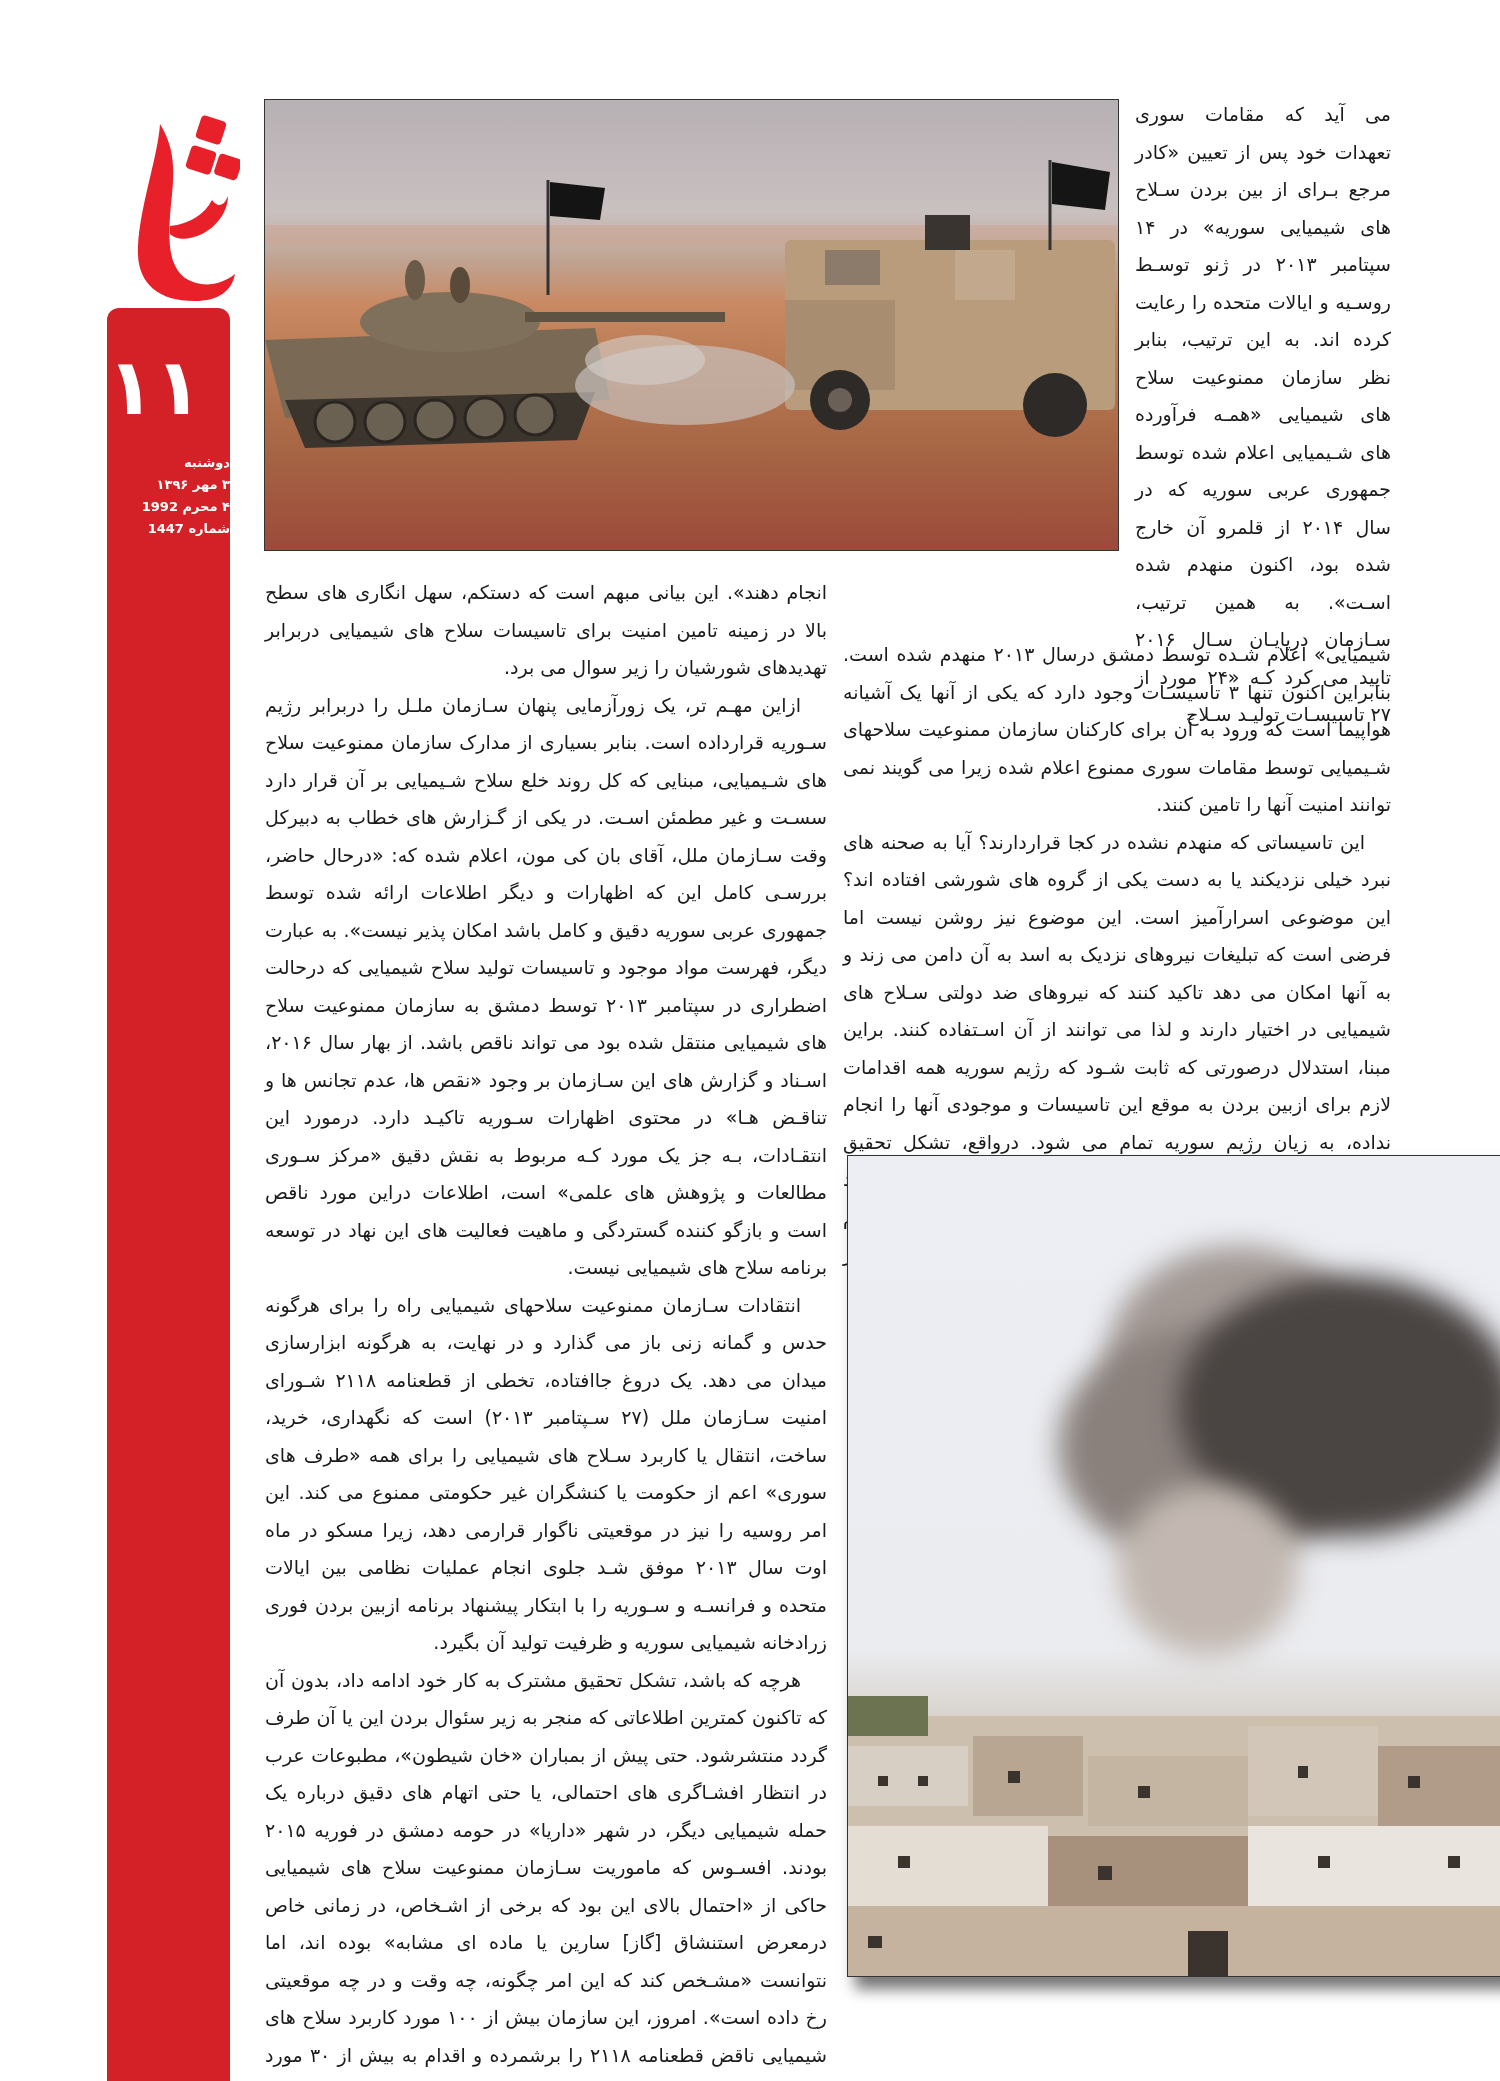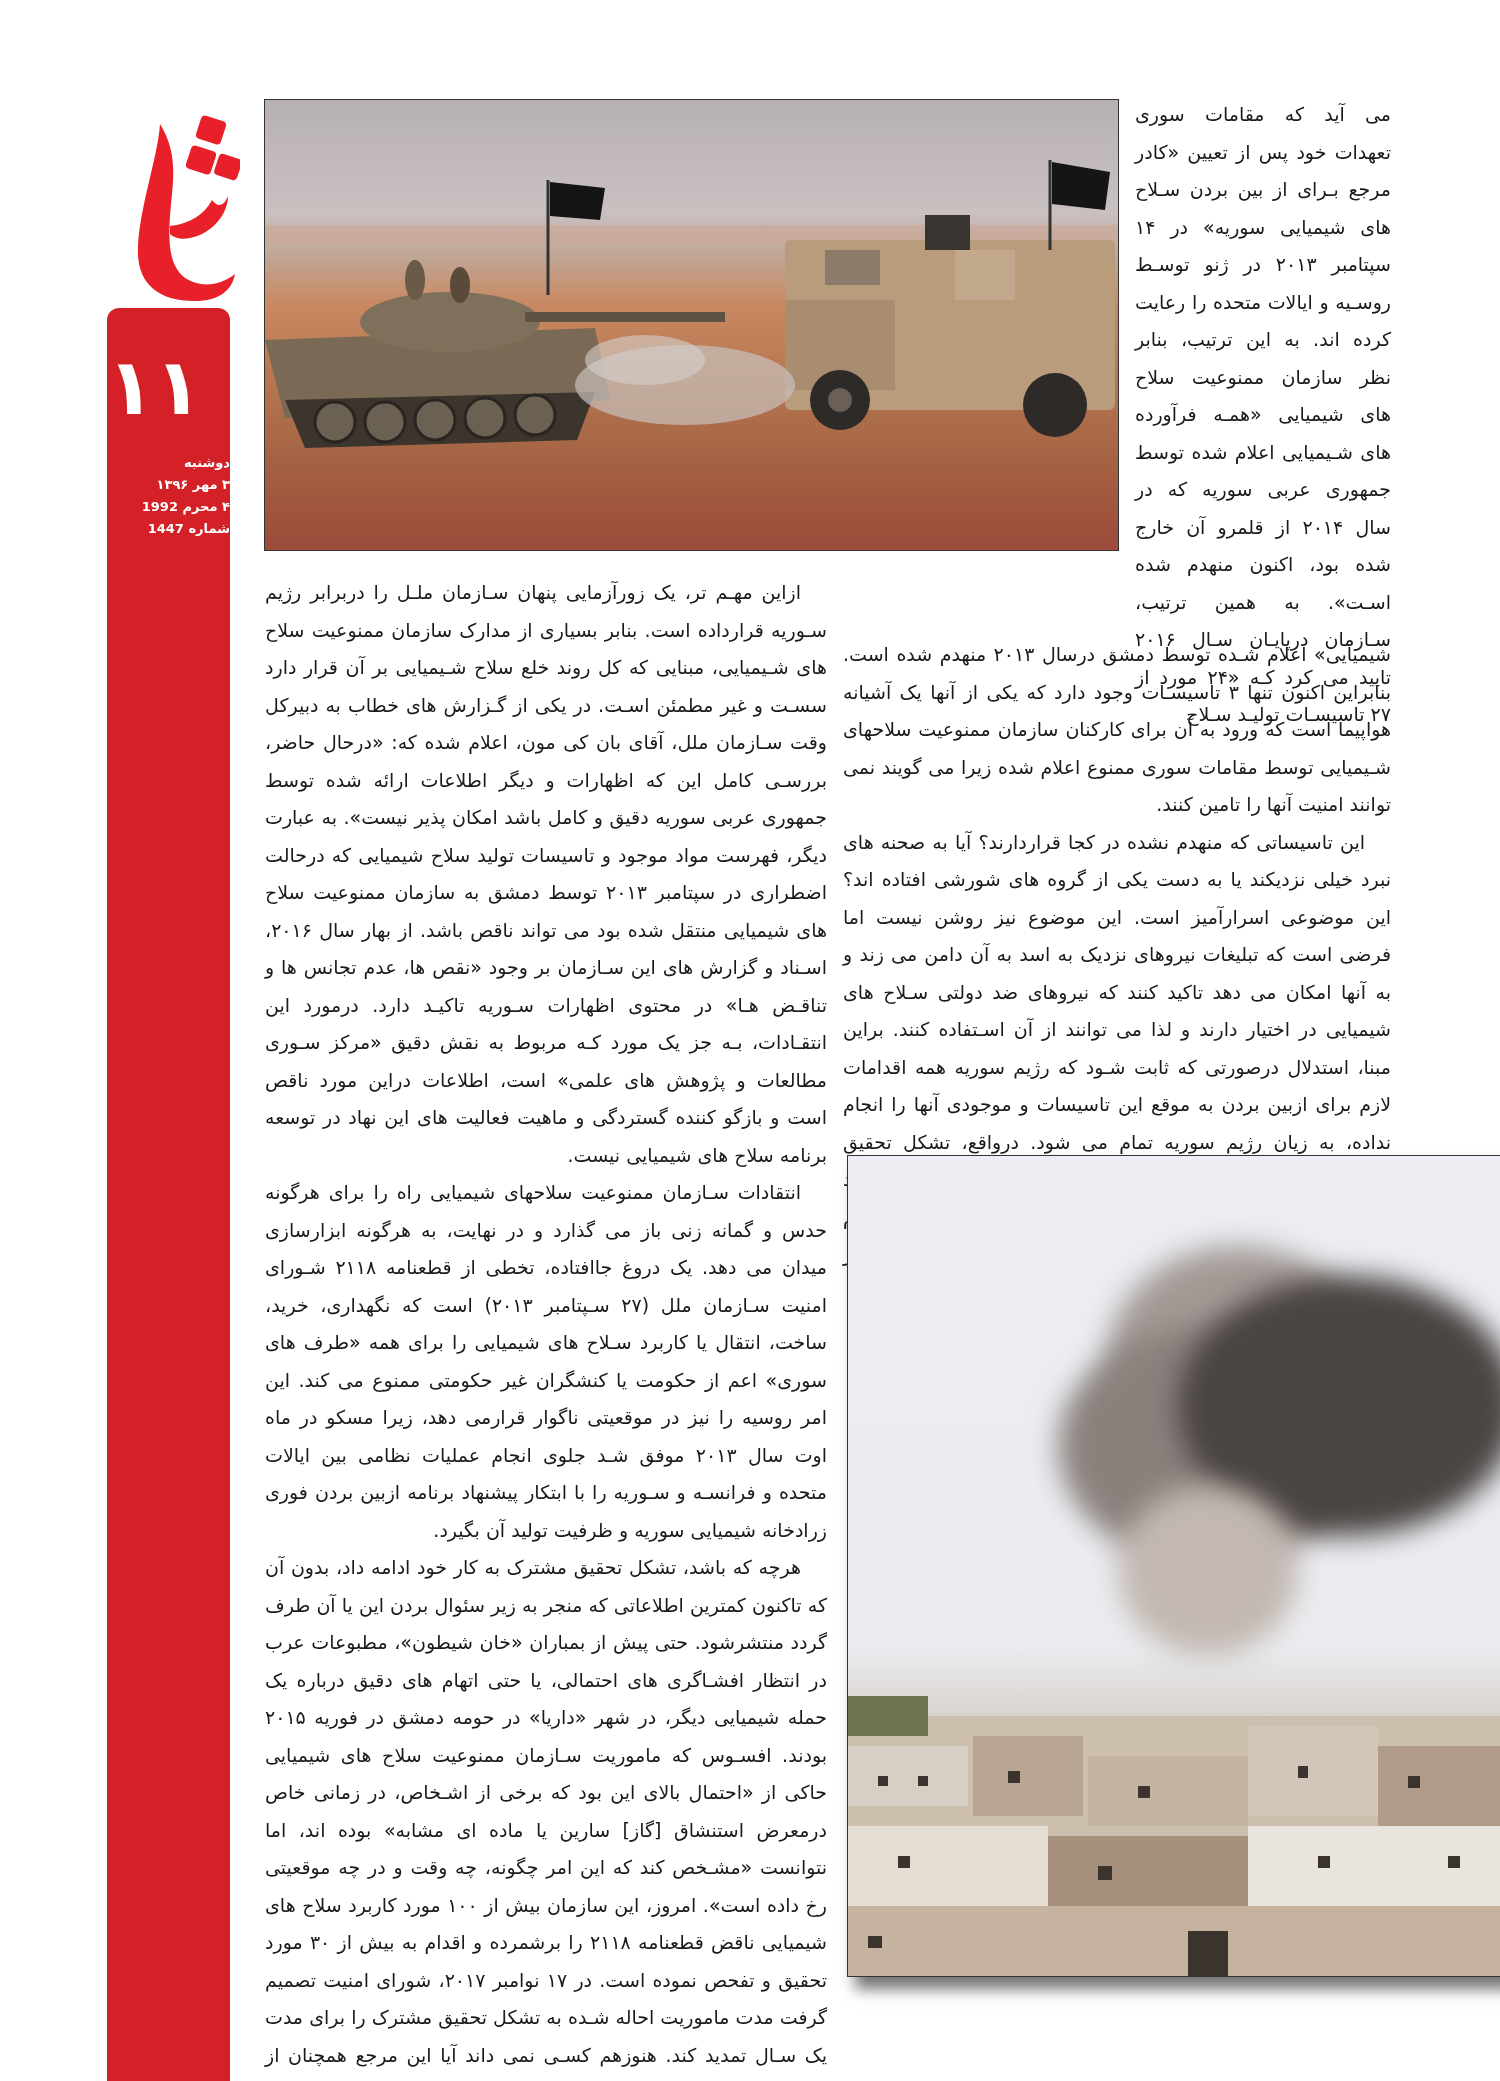--- a/index.html
+++ b/index.html
@@ -89,20 +89,21 @@
 <div class="col col-right-narrow">
   <p>می آید که مقامات سوری تعهدات خود پس از تعیین «کادر مرجع بـرای از بین بردن سـلاح های شیمیایی سوریه» در ۱۴ سپتامبر ۲۰۱۳ در ژنو توسـط روسـیه و ایالات متحده را رعایت کرده اند. به این ترتیب، بنابر نظر سازمان ممنوعیت سلاح های شیمیایی «همـه فرآورده های شـیمیایی اعلام شده توسط جمهوری عربی سوریه که در سال ۲۰۱۴ از قلمرو آن خارج شده بود، اکنون منهدم شده اسـت». به همین ترتیب، سـازمان درپایـان سـال ۲۰۱۶ تایید می کرد کـه «۲۴ مورد از ۲۷ تاسیسـات تولیـد سـلاح</p>
 </div>
 
 <div class="col col-right-wide">
   <p>شیمیایی» اعلام شـده توسط دمشق درسال ۲۰۱۳ منهدم شده است. بنابراین اکنون تنها ۳ تاسیسـات وجود دارد که یکی از آنها یک آشیانه هواپیما است که ورود به آن برای کارکنان سازمان ممنوعیت سلاحهای شـیمیایی توسط مقامات سوری ممنوع اعلام شده زیرا می گویند نمی توانند امنیت آنها را تامین کنند.</p>
   <p class="indent">این تاسیساتی که منهدم نشده در کجا قراردارند؟ آیا به صحنه های نبرد خیلی نزدیکند یا به دست یکی از گروه های شورشی افتاده اند؟ این موضوعی اسرارآمیز است. این موضوع نیز روشن نیست اما فرضی است که تبلیغات نیروهای نزدیک به اسد به آن دامن می زند و به آنها امکان می دهد تاکید کنند که نیروهای ضد دولتی سـلاح های شیمیایی در اختیار دارند و لذا می توانند از آن اسـتفاده کنند. براین مبنا، استدلال درصورتی که ثابت شـود که رژیم سوریه همه اقدامات لازم برای ازبین بردن به موقع این تاسیسات و موجودی آنها را انجام نداده، به زیان رژیم سوریه تمام می شود. درواقع، تشکل تحقیق مشترک سازمان ممنوعیت سلاح های شیمیایی و سازمان ملل می باید این را تعیین کند که «آیا افراد شـاغل در سمت های مدیریتی ملزم بوده اند که اقدامات لازم و معقول برای جلوگیری از اسـتفاده از فرآورده های شیمیایی به عنوان سلاح را</p>
 </div>
 
 <div class="col col-left">
+  <p>انجام دهند». این بیانی مبهم است که دستکم، سهل انگاری های سطح بالا در زمینه تامین امنیت برای تاسیسات سلاح های شیمیایی دربرابر تهدیدهای شورشیان را زیر سوال می برد.</p>
   <p class="indent">ازاین مهـم تر، یک زورآزمایی پنهان سـازمان ملـل را دربرابر رژیم سـوریه قرارداده است. بنابر بسیاری از مدارک سازمان ممنوعیت سلاح های شـیمیایی، مبنایی که کل روند خلع سلاح شـیمیایی بر آن قرار دارد سسـت و غیر مطمئن اسـت. در یکی از گـزارش های خطاب به دبیرکل وقت سـازمان ملل، آقای بان کی مون، اعلام شده که: «درحال حاضر، بررسـی کامل این که اظهارات و دیگر اطلاعات ارائه شده توسط جمهوری عربی سوریه دقیق و کامل باشد امکان پذیر نیست». به عبارت دیگر، فهرست مواد موجود و تاسیسات تولید سلاح شیمیایی که درحالت اضطراری در سپتامبر ۲۰۱۳ توسط دمشق به سازمان ممنوعیت سلاح های شیمیایی منتقل شده بود می تواند ناقص باشد. از بهار سال ۲۰۱۶، اسـناد و گزارش های این سـازمان بر وجود «نقص ها، عدم تجانس ها و تناقـض هـا» در محتوی اظهارات سـوریه تاکیـد دارد. درمورد این انتقـادات، بـه جز یک مورد کـه مربوط به نقش دقیق «مرکز سـوری مطالعات و پژوهش های علمی» است، اطلاعات دراین مورد ناقص است و بازگو کننده گستردگی و ماهیت فعالیت های این نهاد در توسعه برنامه سلاح های شیمیایی نیست.</p>
   <p class="indent">انتقادات سـازمان ممنوعیت سلاحهای شیمیایی راه را برای هرگونه حدس و گمانه زنی باز می گذارد و در نهایت، به هرگونه ابزارسازی میدان می دهد. یک دروغ جاافتاده، تخطی از قطعنامه ۲۱۱۸ شـورای امنیت سـازمان ملل (۲۷ سـپتامبر ۲۰۱۳) است که نگهداری، خرید، ساخت، انتقال یا کاربرد سـلاح های شیمیایی را برای همه «طرف های سوری» اعم از حکومت یا کنشگران غیر حکومتی ممنوع می کند. این امر روسیه را نیز در موقعیتی ناگوار قرارمی دهد، زیرا مسکو در ماه اوت سال ۲۰۱۳ موفق شـد جلوی انجام عملیات نظامی بین ایالات متحده و فرانسـه و سـوریه را با ابتکار پیشنهاد برنامه ازبین بردن فوری زرادخانه شیمیایی سوریه و ظرفیت تولید آن بگیرد.</p>
   <p class="indent">هرچه که باشد، تشکل تحقیق مشترک به کار خود ادامه داد، بدون آن که تاکنون کمترین اطلاعاتی که منجر به زیر سئوال بردن این یا آن طرف گردد منتشرشود. حتی پیش از بمباران «خان شیطون»، مطبوعات عرب در انتظار افشـاگری های احتمالی، یا حتی اتهام های دقیق درباره یک حمله شیمیایی دیگر، در شهر «داریا» در حومه دمشق در فوریه ۲۰۱۵ بودند. افسـوس که ماموریت سـازمان ممنوعیت سلاح های شیمیایی حاکی از «احتمال بالای این بود که برخی از اشـخاص، در زمانی خاص درمعرض استنشاق [گاز] سارین یا ماده ای مشابه» بوده اند، اما نتوانست «مشـخص کند که این امر چگونه، چه وقت و در چه موقعیتی رخ داده است». امروز، این سازمان بیش از ۱۰۰ مورد کاربرد سلاح های شیمیایی ناقض قطعنامه ۲۱۱۸ را برشمرده و اقدام به بیش از ۳۰ مورد تحقیق و تفحص نموده است. در ۱۷ نوامبر ۲۰۱۷، شورای امنیت تصمیم گرفت مدت ماموریت احاله شـده به تشکل تحقیق مشترک را برای مدت یک سـال تمدید کند. هنوزهم کسـی نمی داند آیا این مرجع همچنان از تعیین هویت مسئولان حمله شیمیایی ناتوان خواهد ماند یا با اکراه نتایج بررسی های خود را منتشر خواهد کرد.</p>
 </div>
 
 <div class="photo photo-bottom">
   <div class="smoke" style="left:260px;top:90px;width:260px;height:220px;background:#a39a96;"></div>
   <div class="smoke" style="left:210px;top:170px;width:300px;height:240px;background:#8a817d;"></div>
   <div class="smoke" style="left:330px;top:120px;width:340px;height:260px;background:#4a4442;"></div>
   <div class="smoke" style="left:270px;top:330px;width:180px;height:170px;background:#c2b8b1;"></div>

